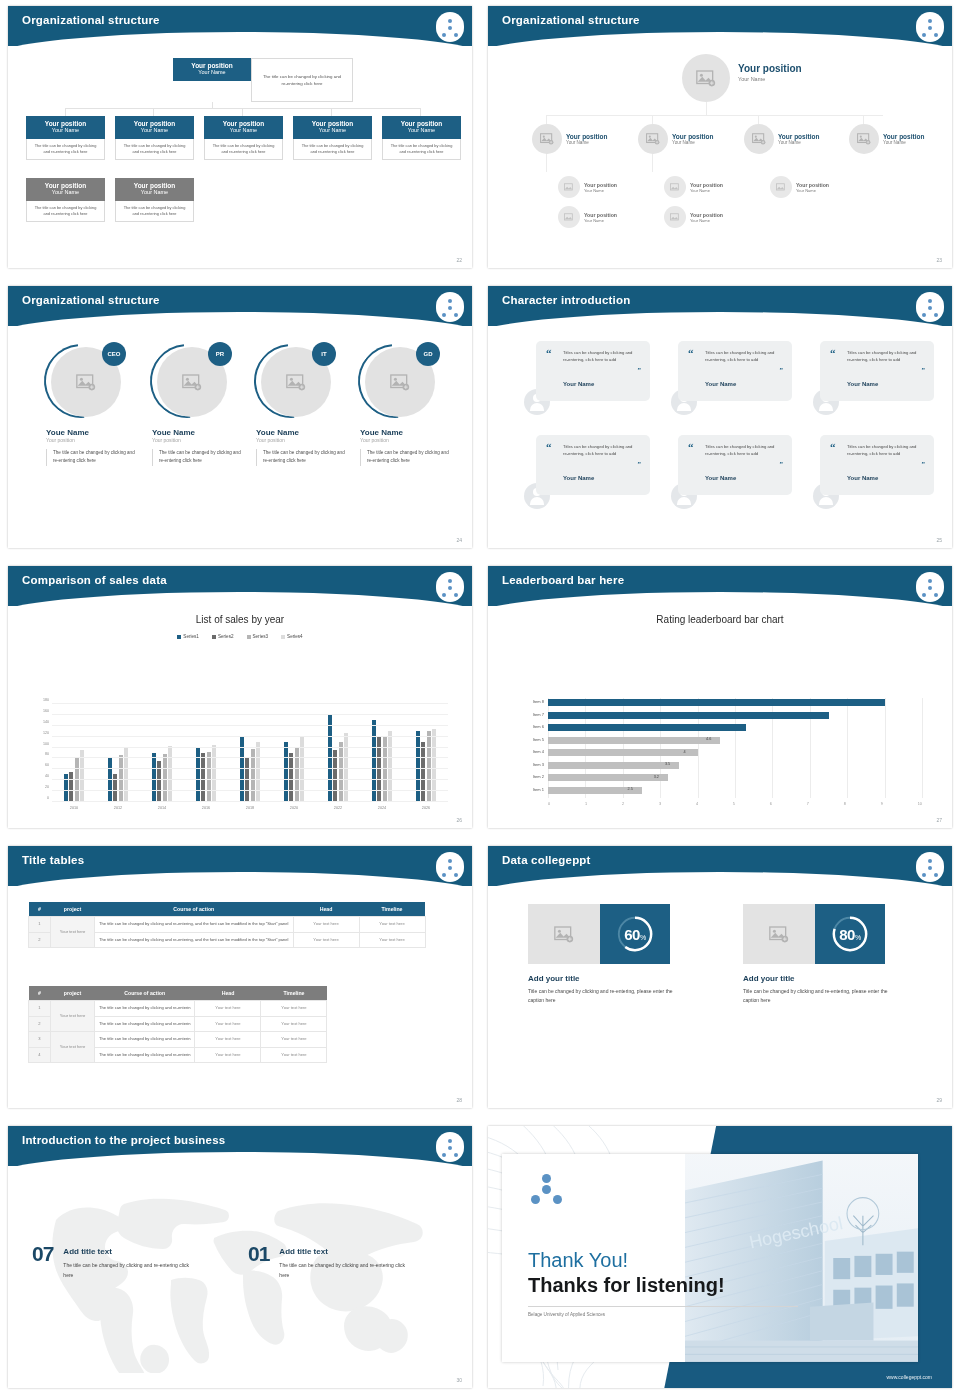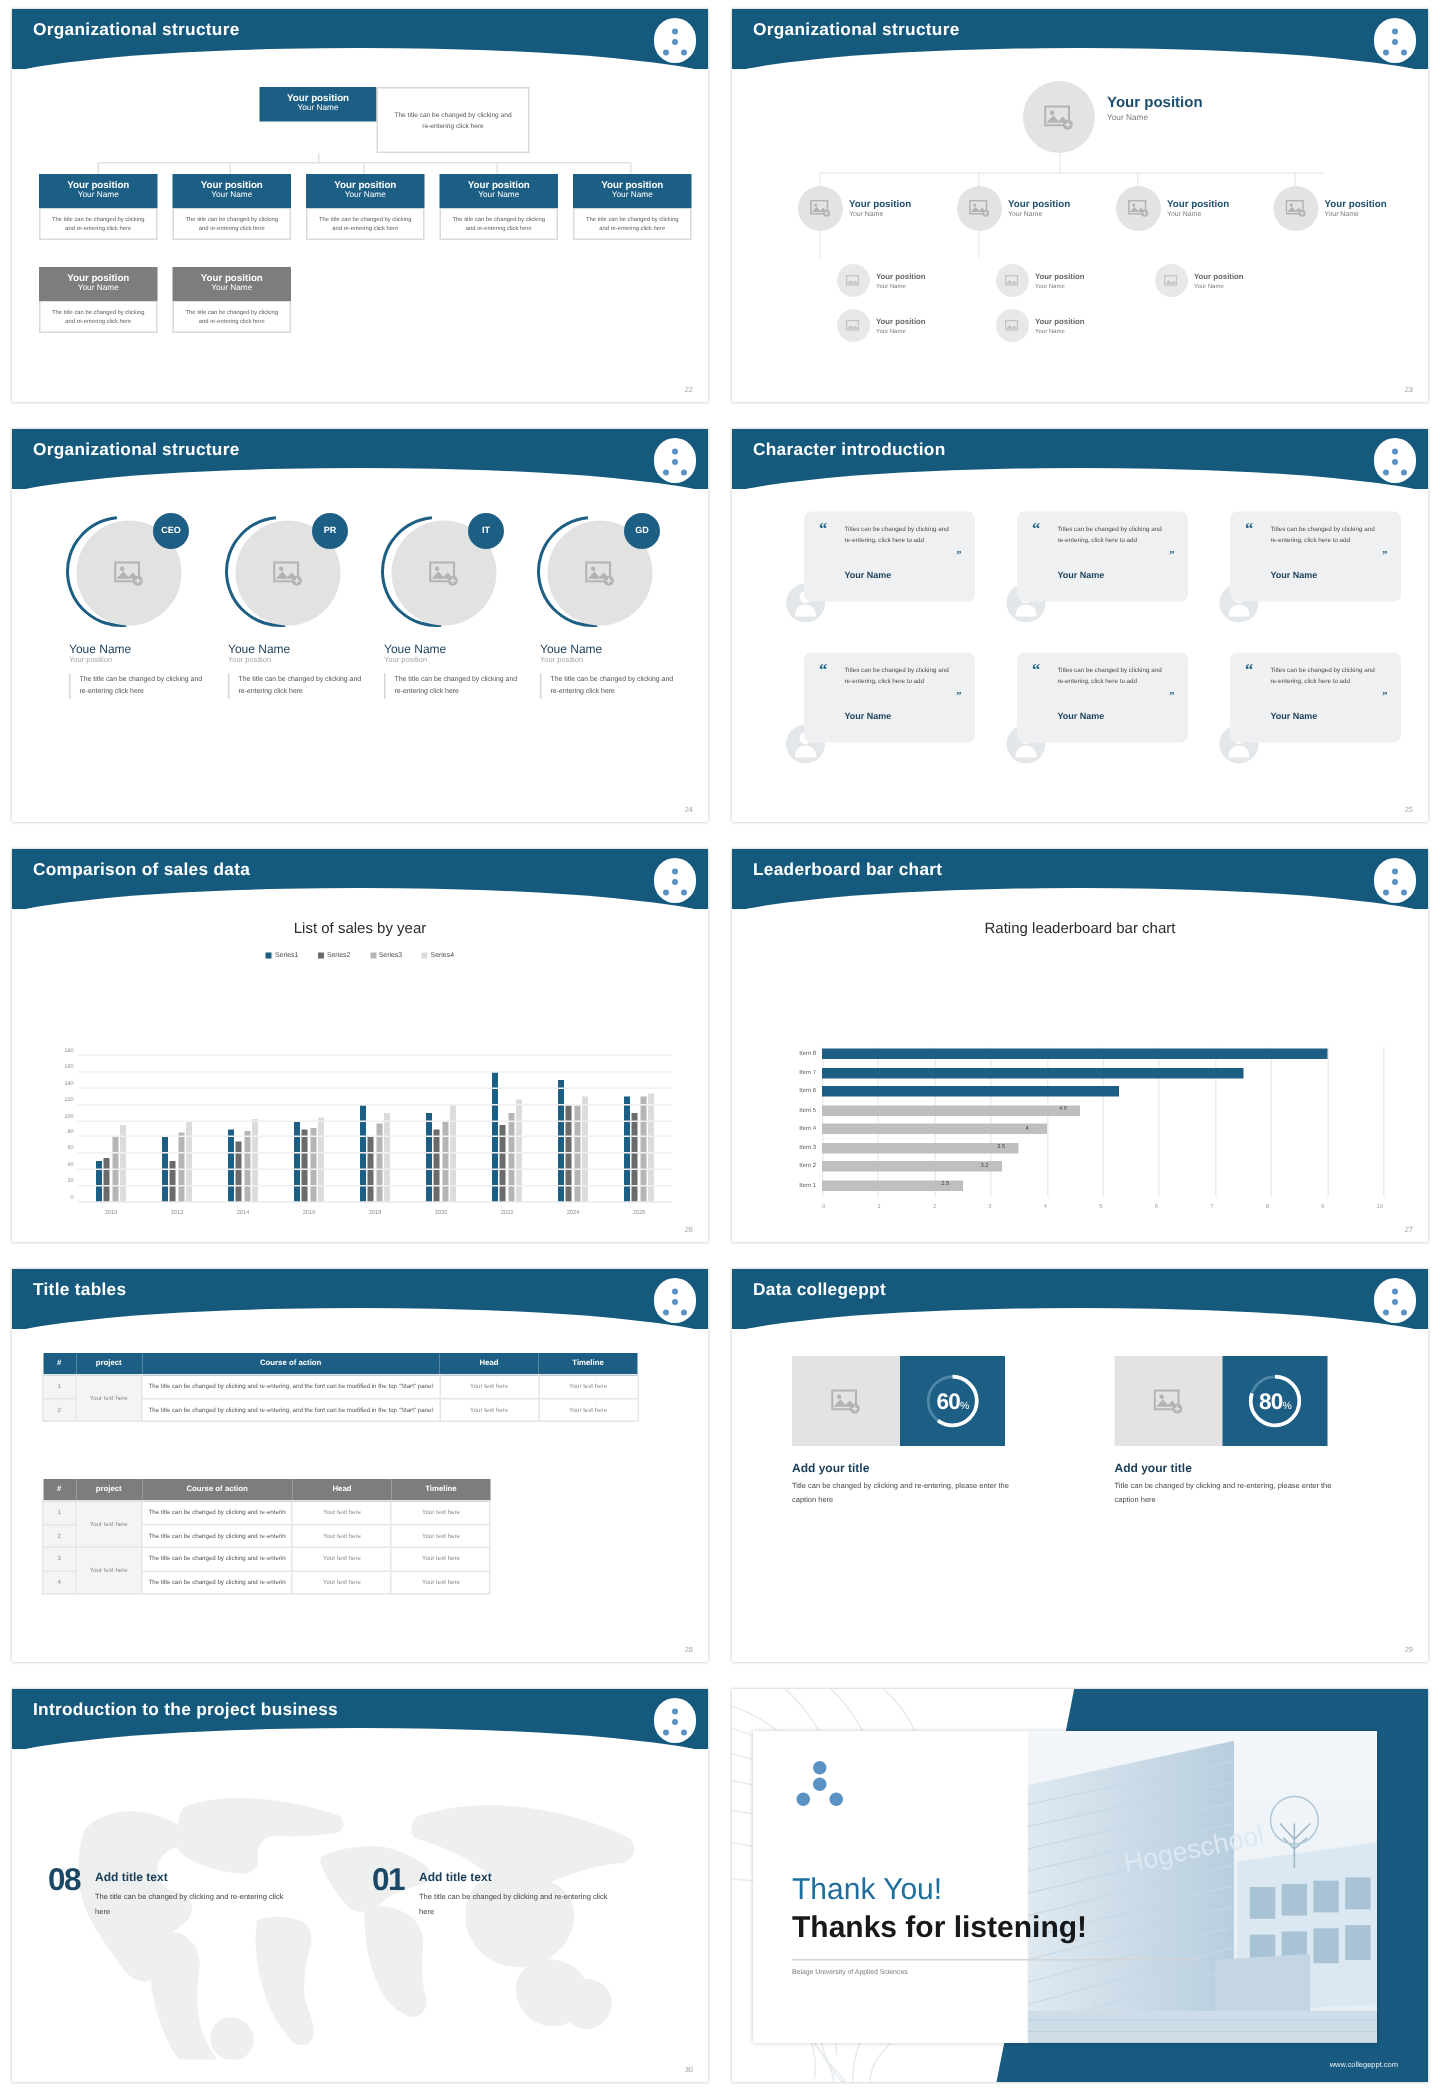--- a/index.html
+++ b/index.html
@@ -109,21 +109,21 @@
     position:absolute; left:7px; top:3px; width:70px; height:70px;
     border-radius:50%; background:#e2e2e2;
     display:flex; align-items:center; justify-content:center;
   }
   .badge-role {
     position:absolute; right:10px; top:-2px; width:24px; height:24px;
     border-radius:50%; background:#1d5f84; color:#fff;
     display:flex; align-items:center; justify-content:center;
     font-size:6px; font-weight:bold;
   }
-  .c-name { font-size:8px; font-weight:normal; color:#1b3f59; }
+  .c-name { font-size:8px; font-weight:bold; color:#1b3f59; }
   .c-pos  { font-size:5px; color:#a5a5a5; }
   .c-desc {
     font-size:4.6px; color:#4f4f4f; line-height:1.85;
     border-left:1px solid #d6d6d6; padding-left:6px;
   }
 
   
   .qcard {
     position:absolute; background:#eef0f1; border-radius:5px;
   }
@@ -752,21 +752,21 @@
       </div>
       <div class="pgnum">26</div>
     </div>
   </div>
 
   <div class="slide">
     <div class="slide-inner">
       <div class="hdr">
           <div class="hdr-curve"></div>
         </div>
-      <div class="hdr-title">Leaderboard bar chart</div>
+      <div class="hdr-title">Leaderboard bar here</div>
       <div class="dots-badge">
         <i class="d1"></i>
           <i class="d2"></i>
           <i class="d3"></i>
           <i class="d4"></i>
       </div>
       <div class="body-area">
         <div class="chart-title">Rating leaderboard bar chart</div>
         <div class="lb" id="lb-plot">
             <div class="lbvgrid" style="left: 0%;"></div>
@@ -1006,21 +1006,21 @@
             <path d="M205 94c10-3 21-1 30 5 7 5 10 14 9 22-1 11-1 22 2 33 2 8-5 15-12 12-10-4-17-13-21-23-5-13-8-27-8-41 0-3 0-6 0-8z"></path>
             <path d="M240 33c20-7 42-9 63-7 26 2 52 9 76 20 9 4 7 17-3 18-18 2-35 7-51 15-12 6-26 4-35-5-14-13-32-21-50-26-4-1-6-9 0-15z"></path>
             <path d="M290 74c14-4 29-3 42 4 10 5 15 17 12 28-3 12-12 21-23 25-13 5-28 2-38-7-11-10-14-27-7-40 3-6 8-9 14-10z"></path>
             <path d="M318 130c11-4 23-1 31 7 6 7 7 17 2 25-6 9-17 13-27 10-11-3-18-13-18-24 0-8 5-15 12-18z"></path>
             <path d="M349 142c8-3 17 2 20 10 3 9-2 19-11 22-8 3-17-2-20-10-3-9 2-19 11-22z"></path>
             <path d="M110 168c7-3 15 0 19 6 4 7 2 16-5 20-7 4-16 1-20-6-4-7-1-16 6-20z"></path>
           </g>
         </svg>
 
         <div style="position:absolute;left:24px;top:76px;display:flex;gap:10px;align-items:flex-start;">
-          <div class="numbig">08</div>
+          <div class="numbig">07</div>
           <div style="width:133px;padding-top:5px;">
             <div class="addtitle">Add title text</div>
             <div class="adddesc" style="margin-top:5px;">The title can be changed by clicking and re-entering click here</div>
           </div>
         </div>
         <div style="position:absolute;left:240px;top:76px;display:flex;gap:10px;align-items:flex-start;">
           <div class="numbig">01</div>
           <div style="width:133px;padding-top:5px;">
             <div class="addtitle">Add title text</div>
             <div class="adddesc" style="margin-top:5px;">The title can be changed by clicking and re-entering click here</div>

